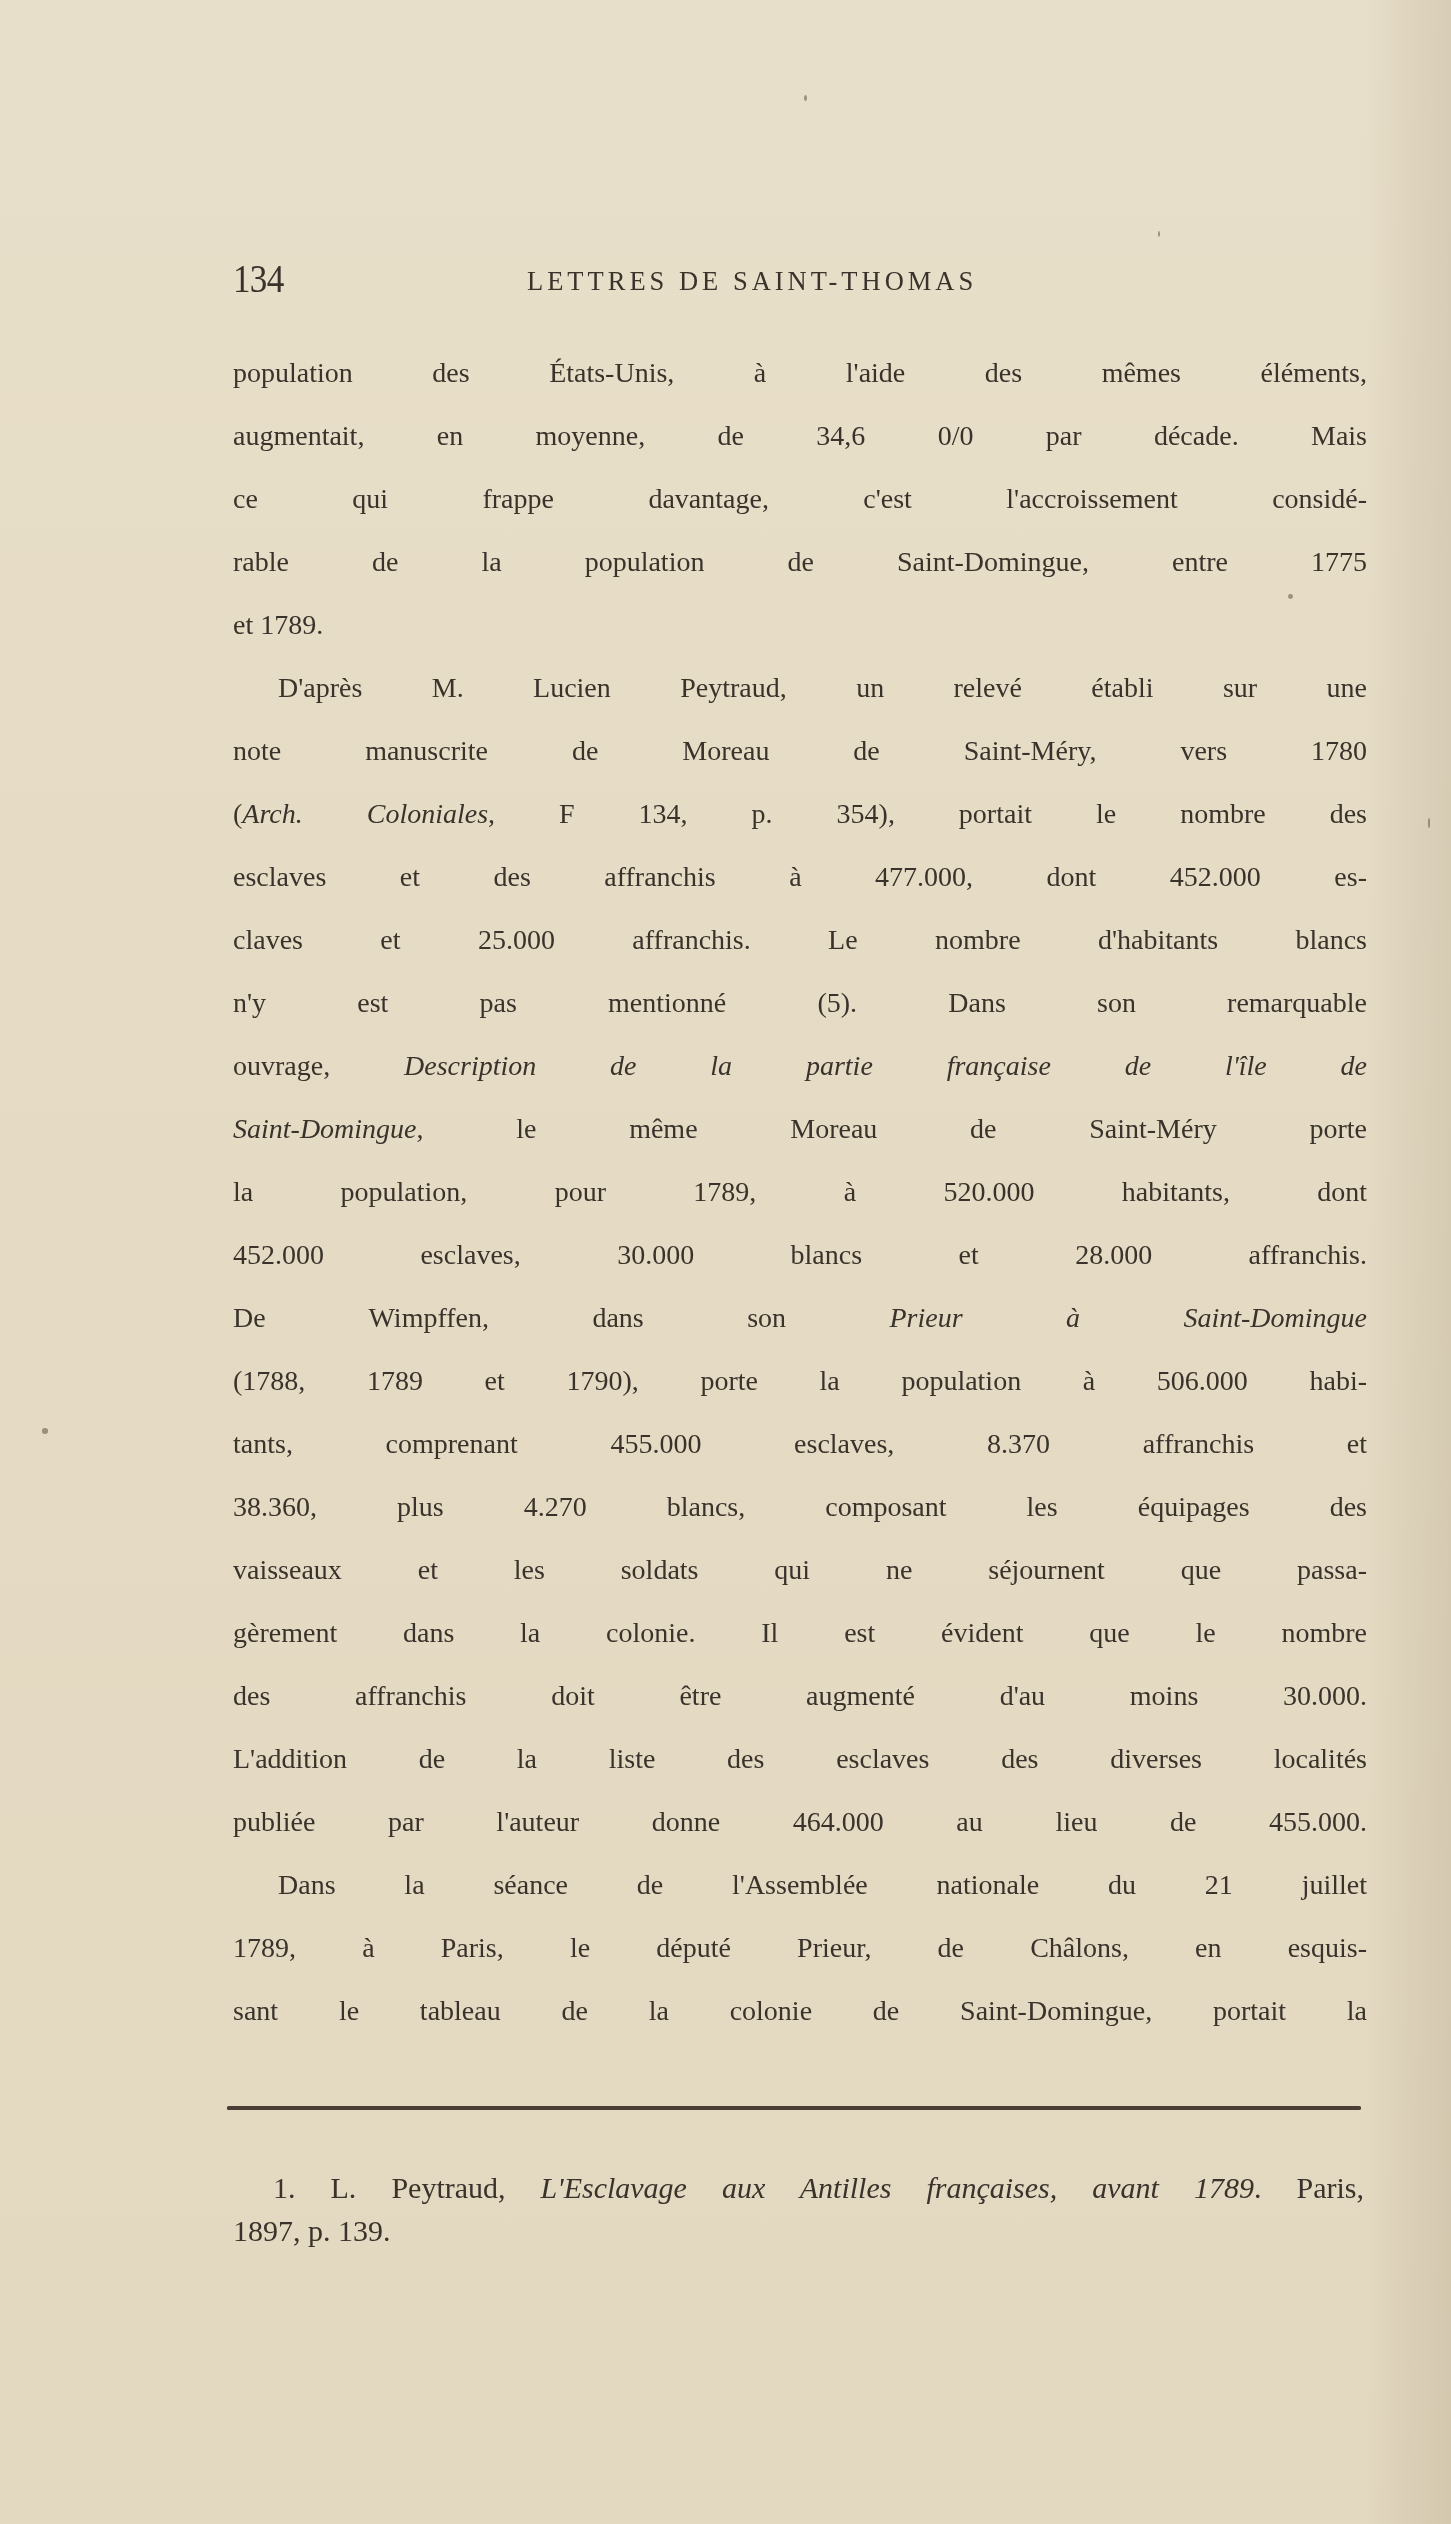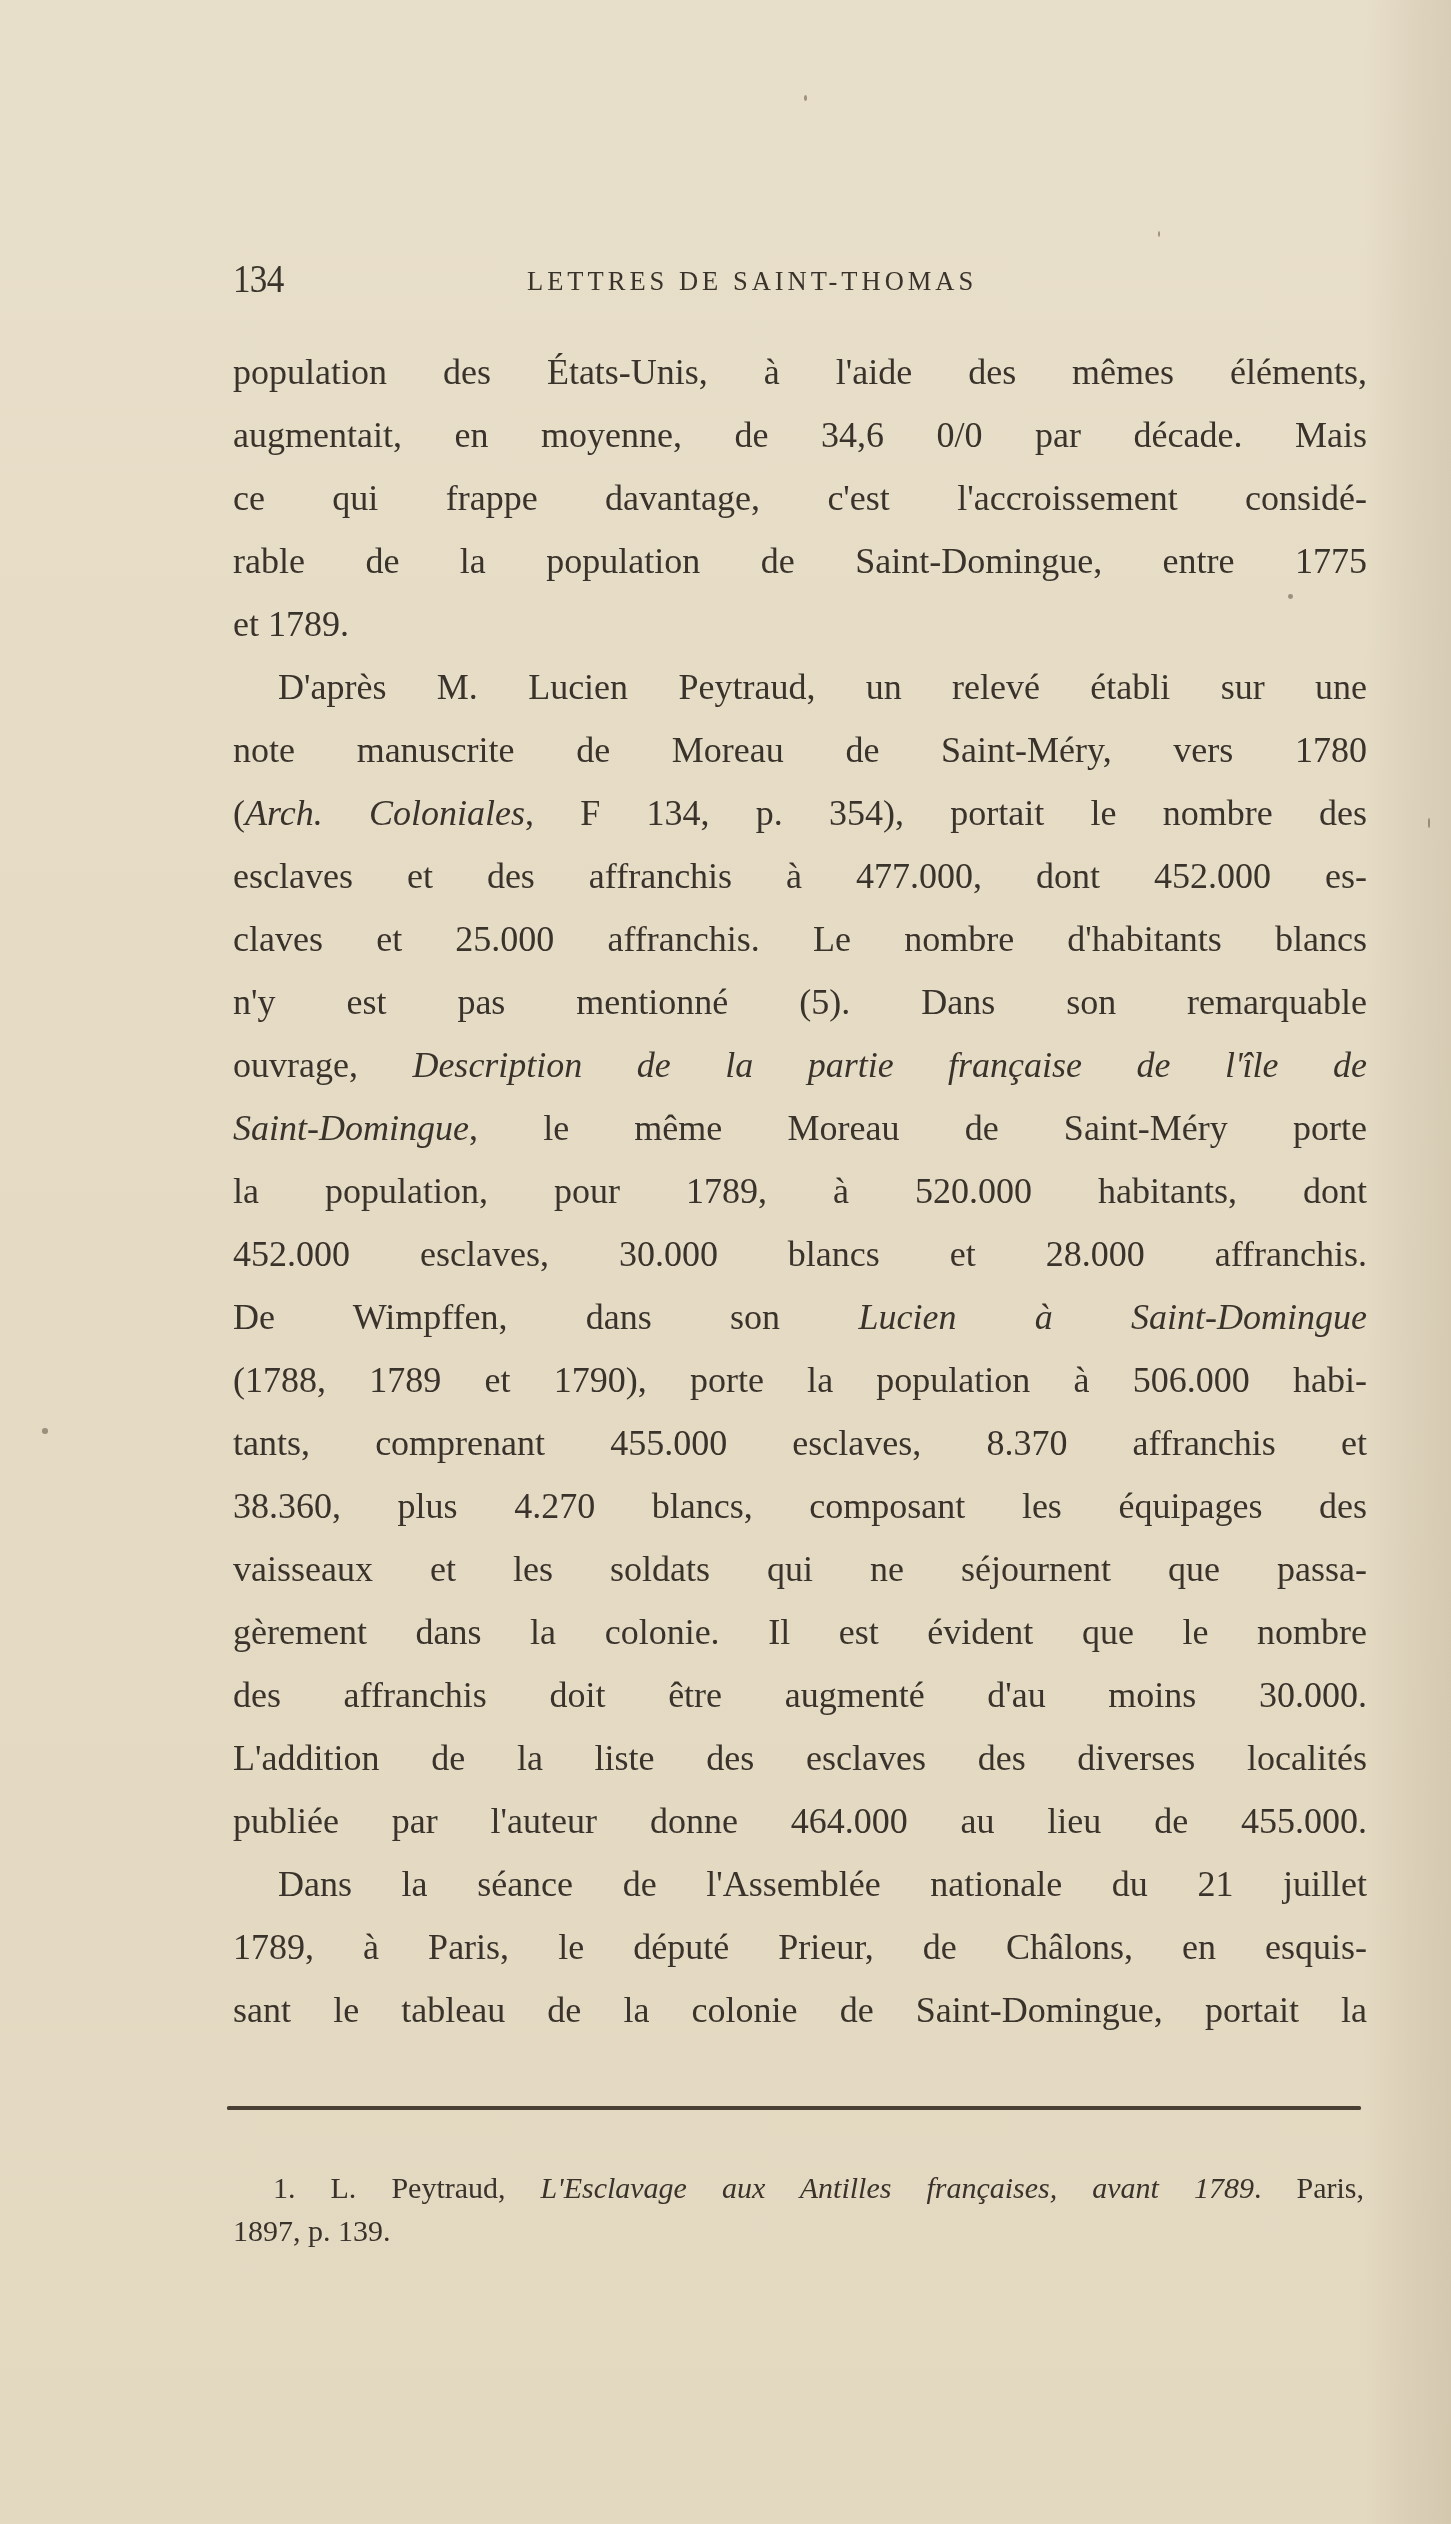--- a/index.html
+++ b/index.html
@@ -54,21 +54,21 @@
   .body-text {
     position: absolute;
     left: 233px;
     top: 341px;
     width: 1134px;
   }
   .line {
     display: block;
     height: 63px;
     font-family: "Liberation Serif", serif;
-    font-size: 36px;
+    font-size: 28px;
     line-height: 63px;
     text-align: justify;
     text-align-last: justify;
     white-space: nowrap;
     overflow: visible;
   }
   .line.last {
     text-align-last: left;
   }
   .line.indent {
@@ -130,21 +130,21 @@
     <span class="line indent">D'après M. Lucien Peytraud, un relevé établi sur une</span>
     <span class="line">note manuscrite de Moreau de Saint-Méry, vers 1780</span>
     <span class="line"><span>(</span><i>Arch. Coloniales</i><span>, F 134, p. 354), portait le nombre des</span></span>
     <span class="line">esclaves et des affranchis à 477.000, dont 452.000 es-</span>
     <span class="line">claves et 25.000 affranchis. Le nombre d'habitants blancs</span>
     <span class="line">n'y est pas mentionné (5). Dans son remarquable</span>
     <span class="line"><span>ouvrage, </span><i>Description de la partie française de l'île de</i></span>
     <span class="line"><i>Saint-Domingue</i><span>, le même Moreau de Saint-Méry porte</span></span>
     <span class="line">la population, pour 1789, à 520.000 habitants, dont</span>
     <span class="line">452.000 esclaves, 30.000 blancs et 28.000 affranchis.</span>
-    <span class="line"><span>De Wimpffen, dans son </span><i>Lucien à Saint-Domingue</i></span>
+    <span class="line"><span>De Wimpffen, dans son </span><i>Prieur à Saint-Domingue</i></span>
     <span class="line">(1788, 1789 et 1790), porte la population à 506.000 habi-</span>
     <span class="line">tants, comprenant 455.000 esclaves, 8.370 affranchis et</span>
     <span class="line">38.360, plus 4.270 blancs, composant les équipages des</span>
     <span class="line">vaisseaux et les soldats qui ne séjournent que passa-</span>
     <span class="line">gèrement dans la colonie. Il est évident que le nombre</span>
     <span class="line">des affranchis doit être augmenté d'au moins 30.000.</span>
     <span class="line">L'addition de la liste des esclaves des diverses localités</span>
     <span class="line">publiée par l'auteur donne 464.000 au lieu de 455.000.</span>
     <span class="line indent">Dans la séance de l'Assemblée nationale du 21 juillet</span>
     <span class="line">1789, à Paris, le député Prieur, de Châlons, en esquis-</span>

